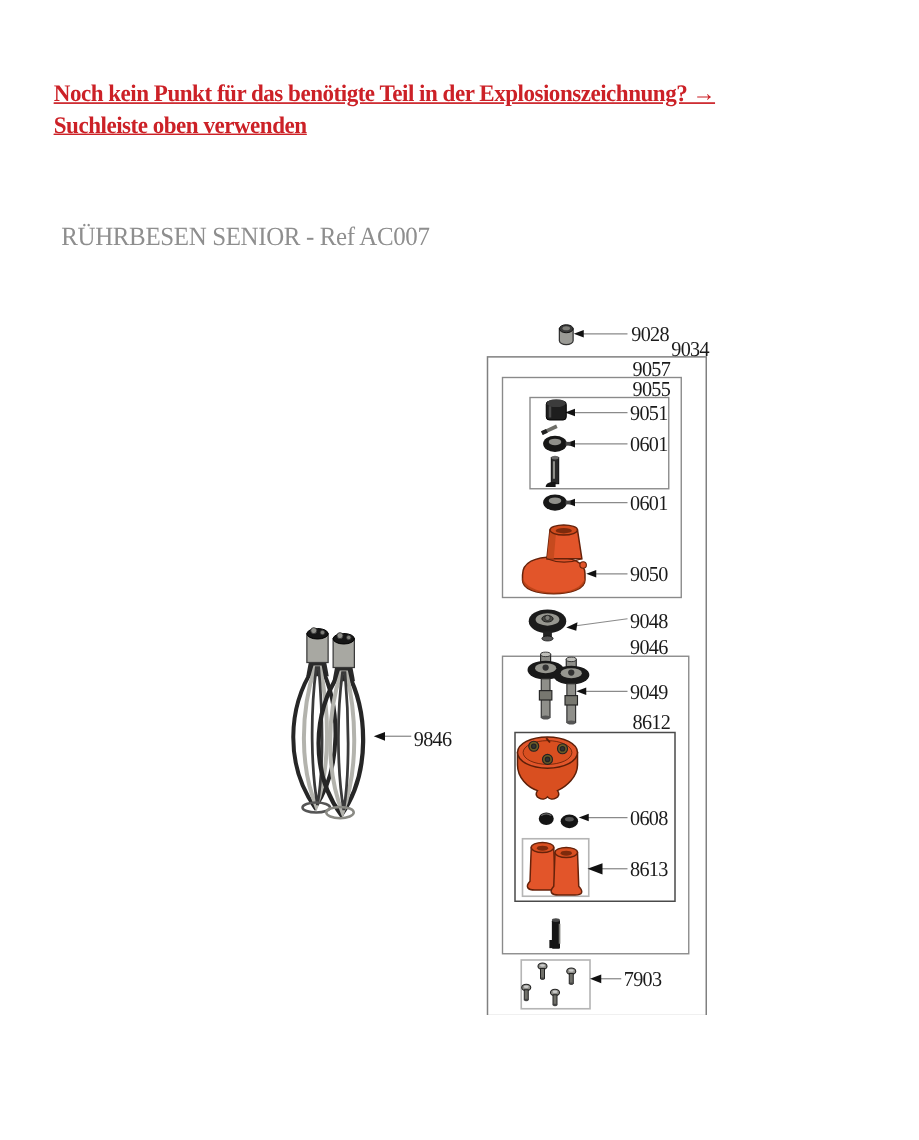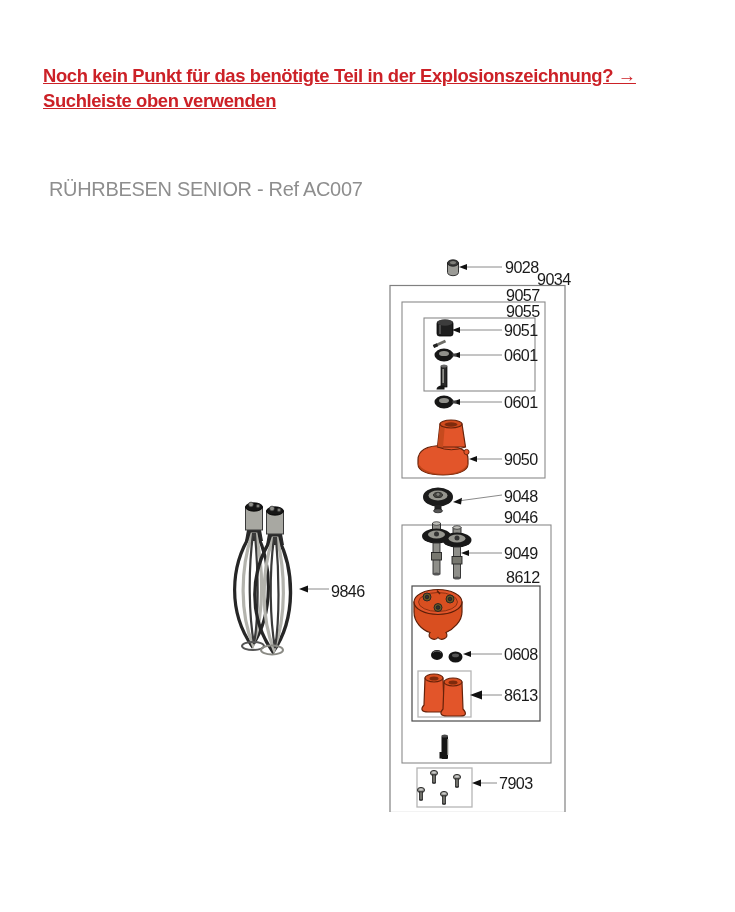--- a/index.html
+++ b/index.html
@@ -1,18 +1,18 @@
 <!DOCTYPE html>
 <html style="--link-red: #cc2127; --title-gray: #8e8e8e; --part-orange: #e2552a; --label-color: #1a1a1a; --box-gray: #808080;"><head>
 <meta charset="utf-8">
 <style>
   html,body{margin:0;padding:0;background:#ffffff;}
   .canvas{
     position:relative;width:735px;height:812px;background:#ffffff;overflow:hidden;
-    font-family:Liberation Sans, sans-serif;
+    font-family:Liberation Serif, serif;
   }
   .notice{
     position:absolute;left:43px;top:63px;width:690px;
     color:var(--link-red,#cc2127);font-size:19px;font-weight:bold;line-height:25px;
     letter-spacing:-0.4px;text-decoration:underline;cursor:pointer;
     transform:scaleX(0.97);transform-origin:left top;
   }
   .notice span{display:block;text-decoration:underline;}
   .page-title{
     position:absolute;left:49px;top:177px;

